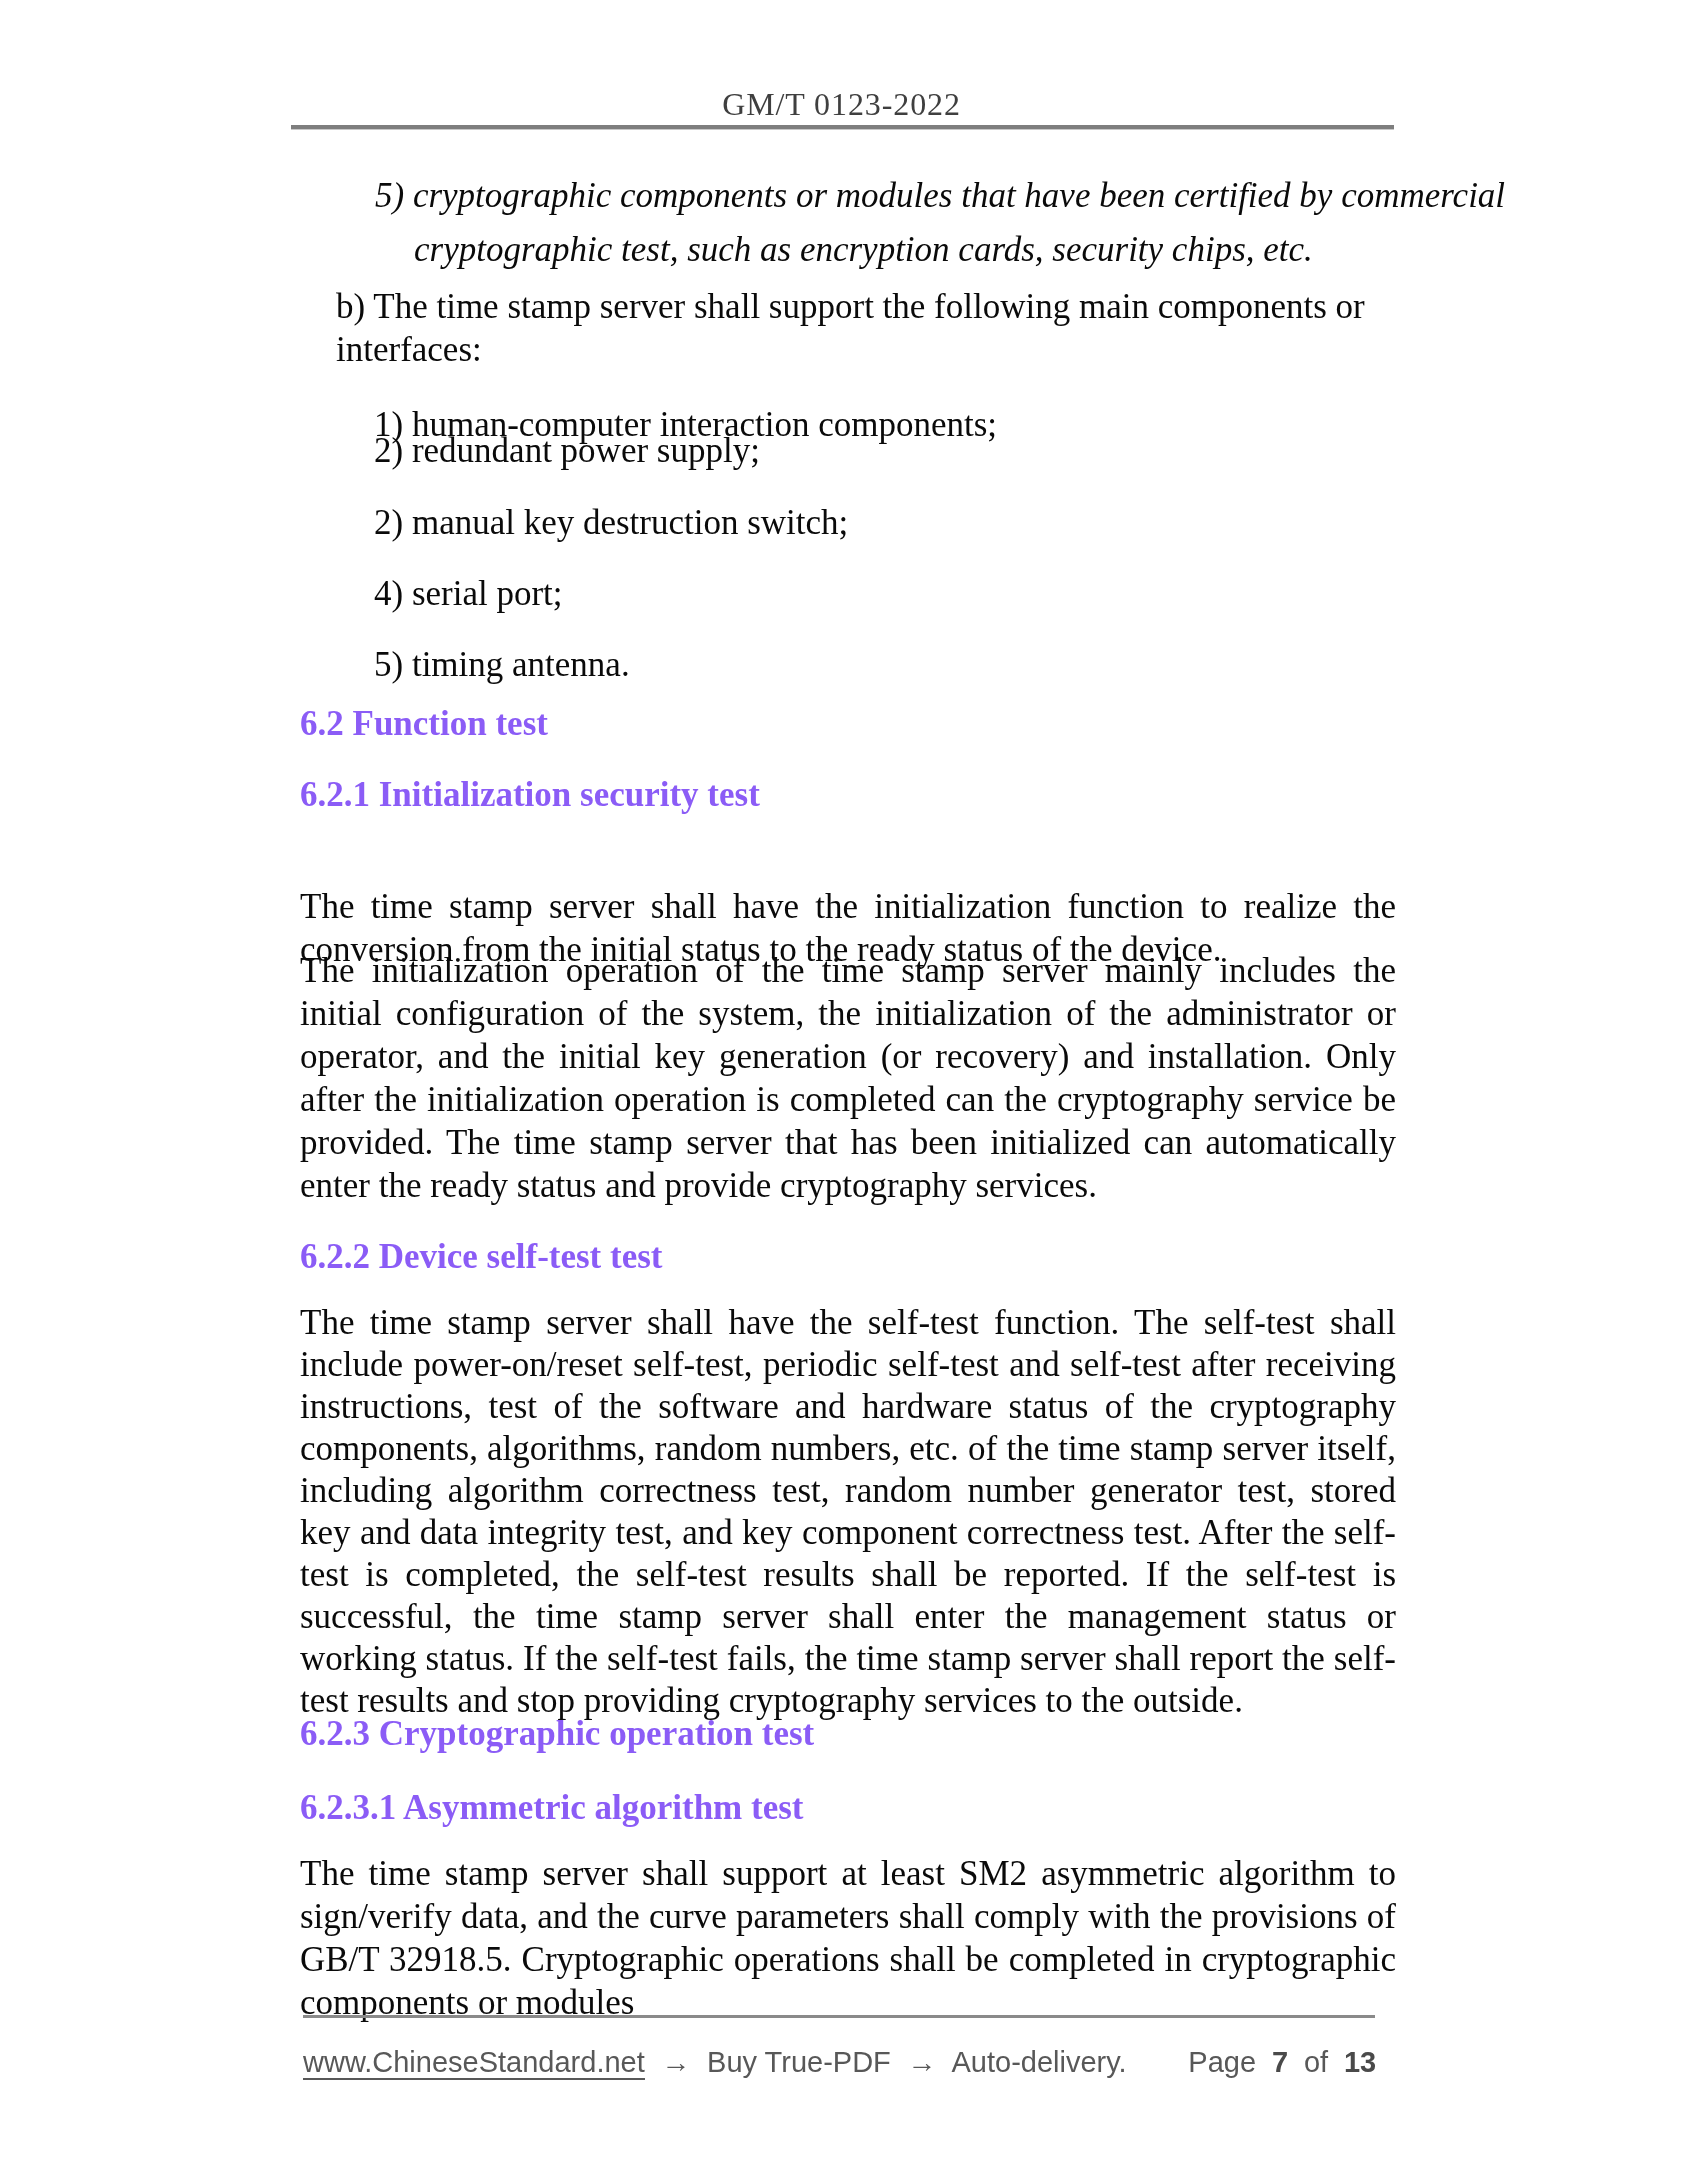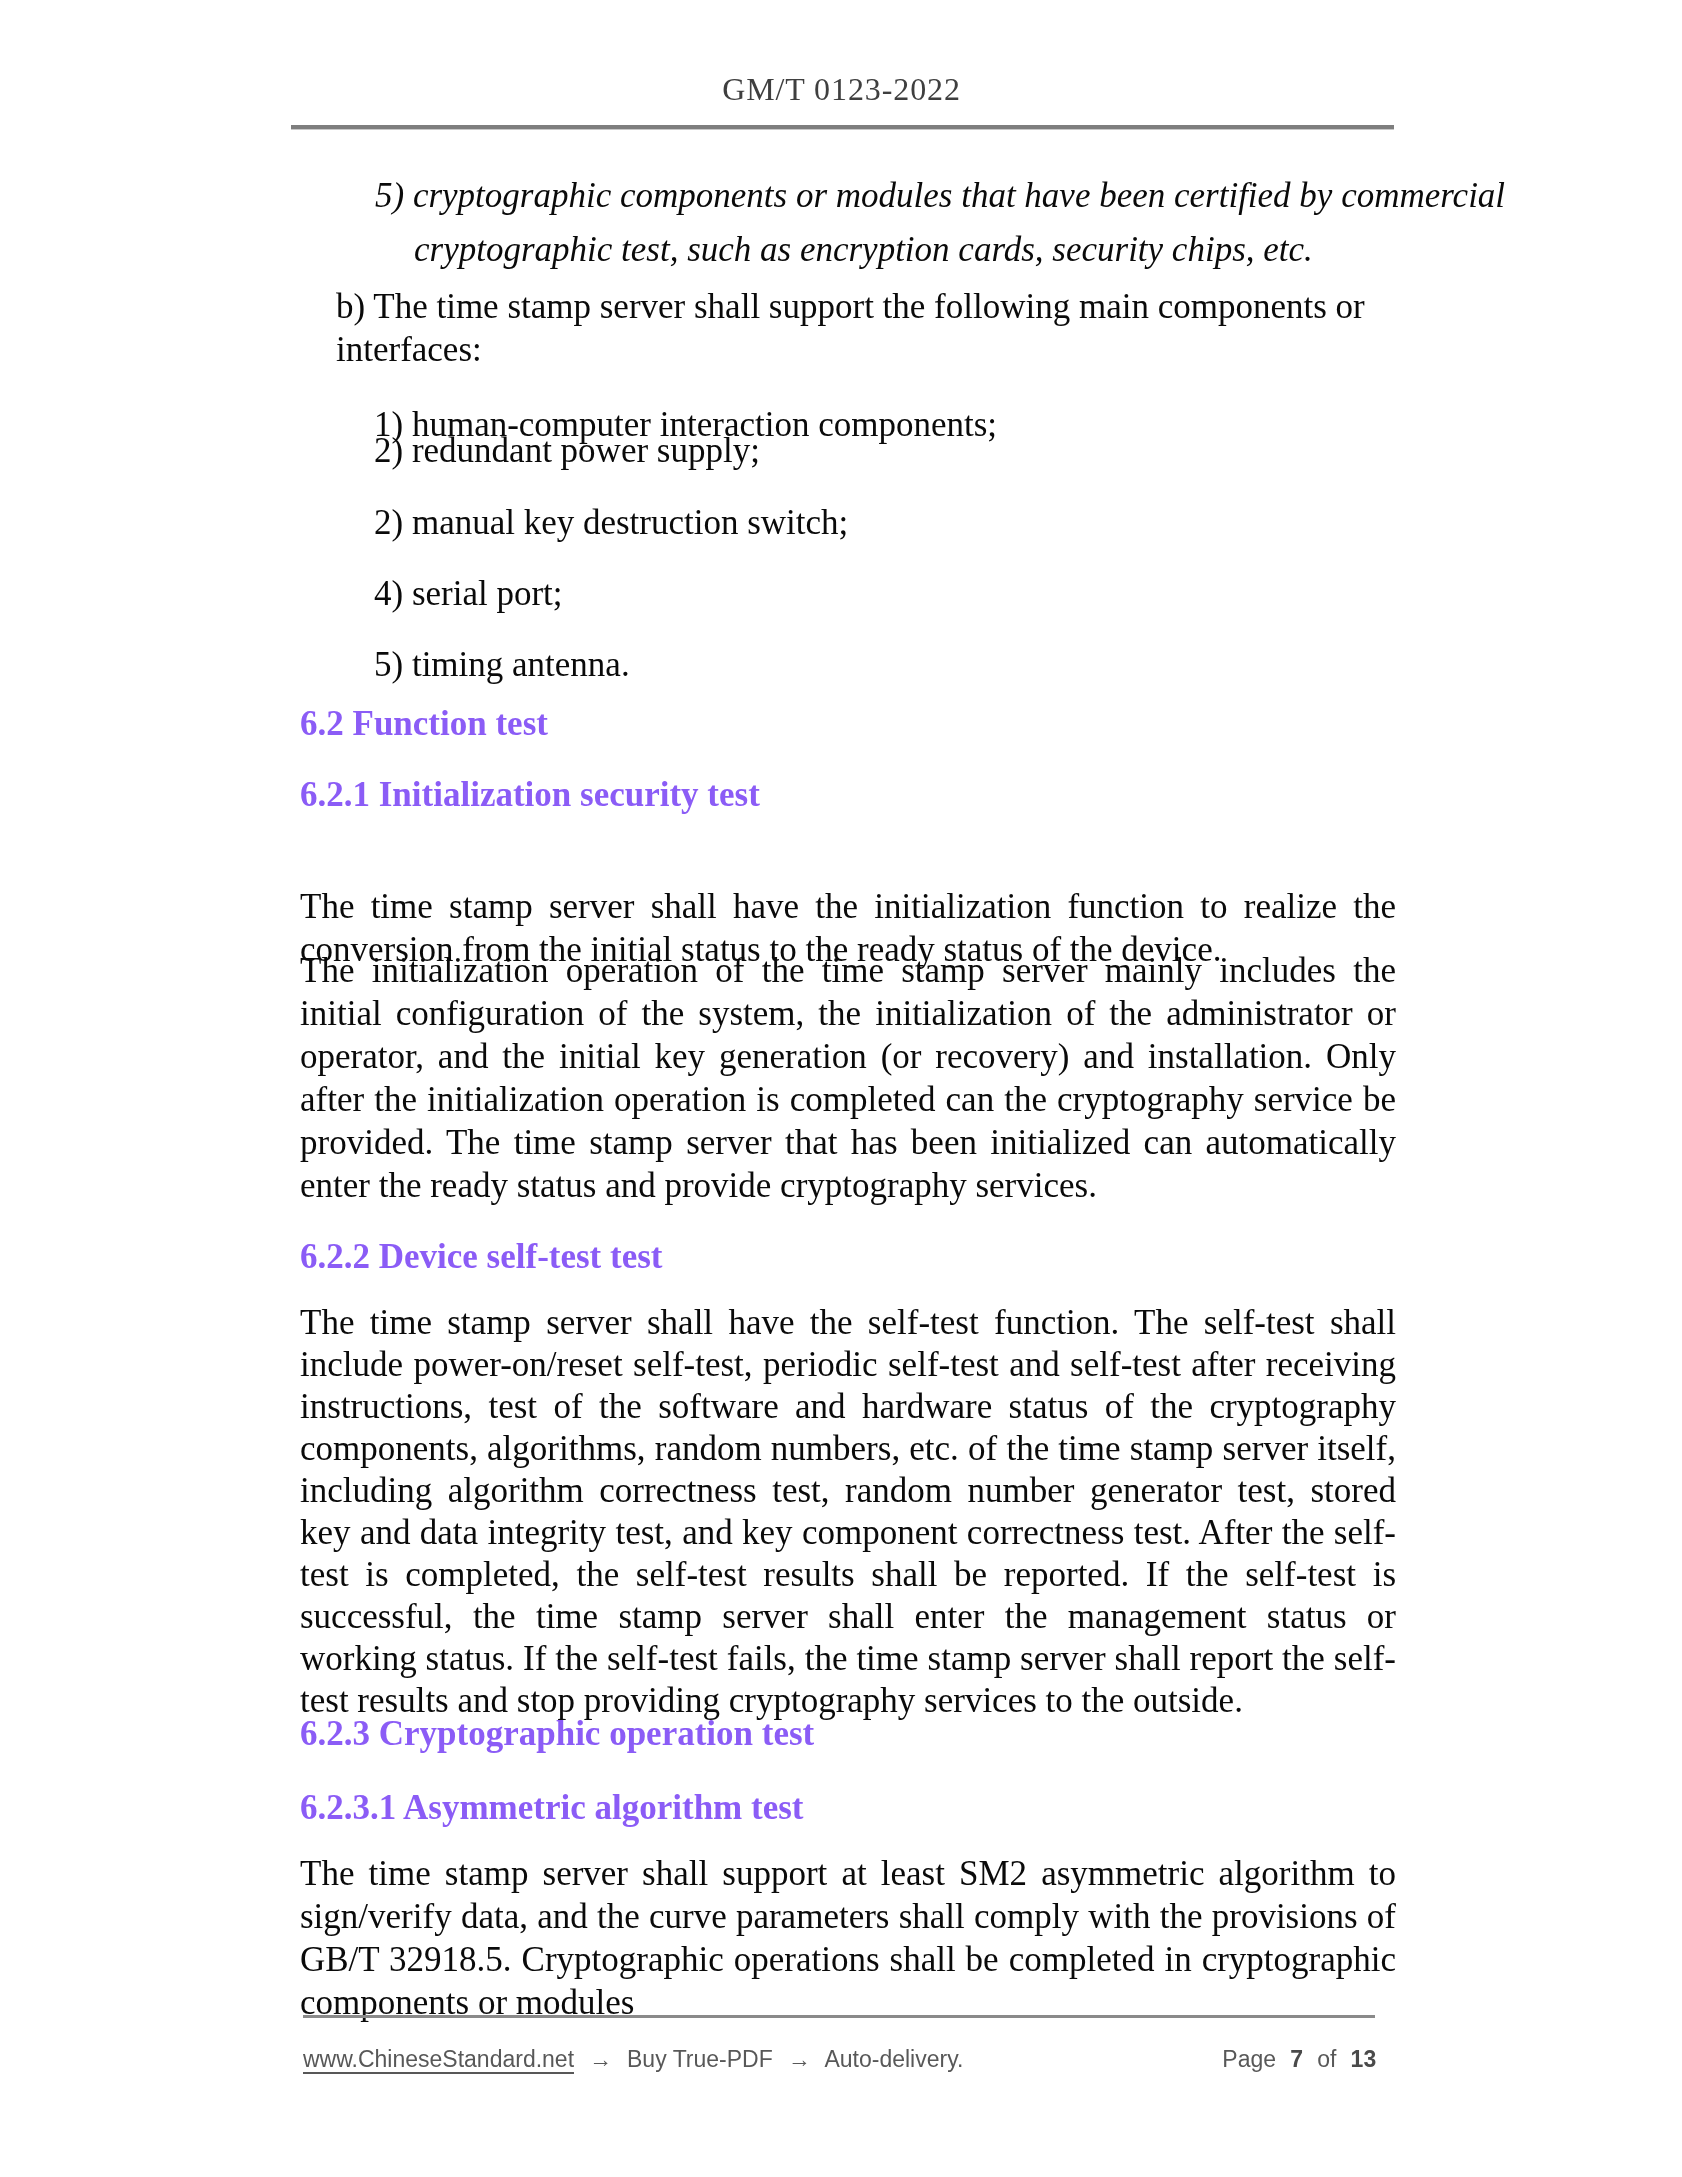--- a/index.html
+++ b/index.html
@@ -5,21 +5,21 @@
   html,body{margin:0;padding:0;background:#e8e8e8;}
   .page{
     position:relative;
     width:1683px;height:2177px;
     background:#ffffff;
     font-family:"Liberation Serif", serif;
     color:#0a0a0a;
     overflow:hidden;
   }
   .doc-header{
-    position:absolute;top:71px;left:0;width:100%;
+    position:absolute;top:86px;left:0;width:100%;
     text-align:center;
     font-size:32px;color:#3f3f3f;letter-spacing:0.9px;
   }
   .header-rule{
     position:absolute;top:125px;left:291px;width:1103px;height:3.5px;
     background:#7e7e7e;border-bottom:0.9px solid #c9c9c9;
   }
   .content{
     position:absolute;left:300px;width:1096px;top:0;
     font-size:35px;line-height:43px;
@@ -48,21 +48,21 @@
   .pos-h6231{top:1786px;}
   .pos-p6231{top:1852px;}
   .footer-rule{
     position:absolute;top:2015px;left:303px;width:1072px;height:2.6px;
     background:#8a8a8a;
   }
   .footer{
     position:absolute;top:2046px;left:303px;width:1081px;
     display:flex;justify-content:space-between;align-items:flex-start;
     font-family:"Liberation Sans", sans-serif;
-    font-size:23px;color:#585858;
+    font-size:29px;color:#585858;
   }
   .footer-left{white-space:nowrap;}
   .footer-link{
     color:#585858;text-decoration:none;
     border-bottom:2.6px solid #585858;
     cursor:pointer;
   }
   .arrow{margin:0 8.6px;}
   .footer-right{white-space:nowrap;}
   .pg-num{font-weight:bold;color:#4a4a4a;margin:0 7.8px;}

